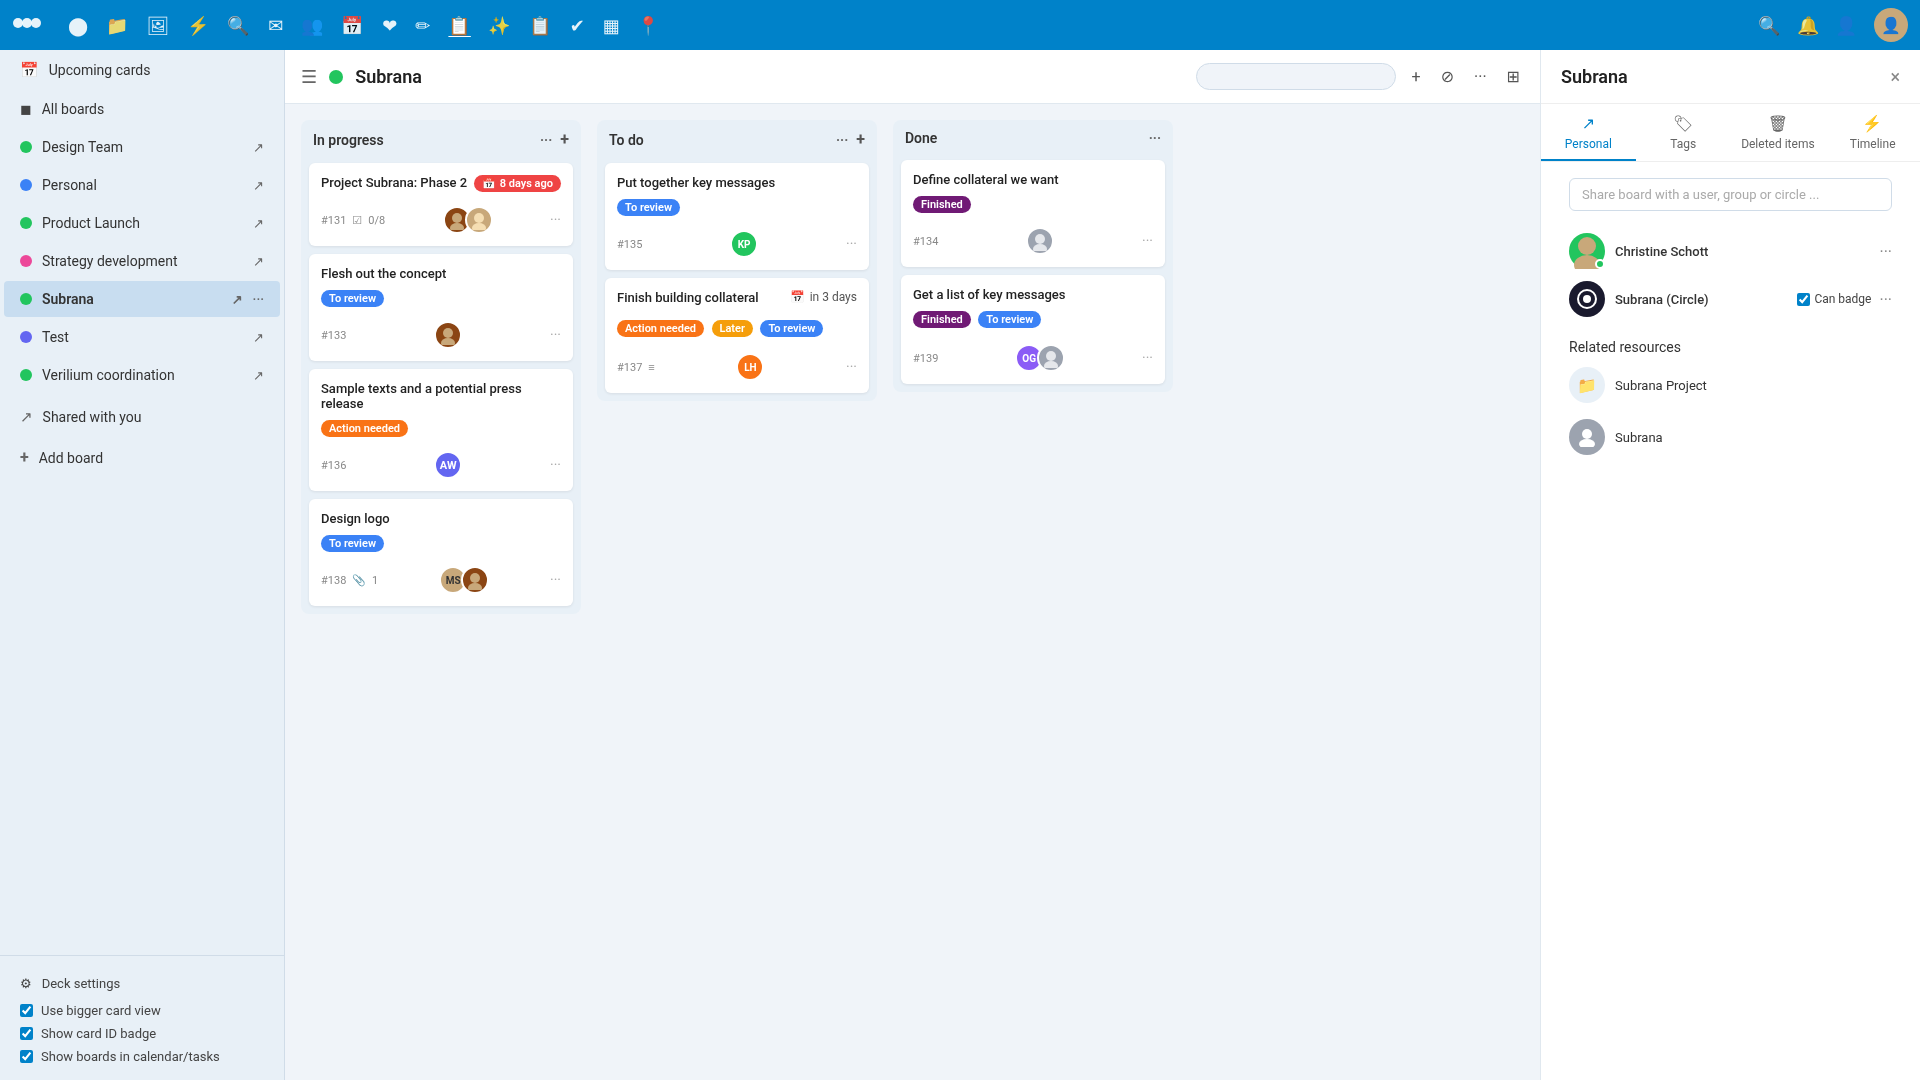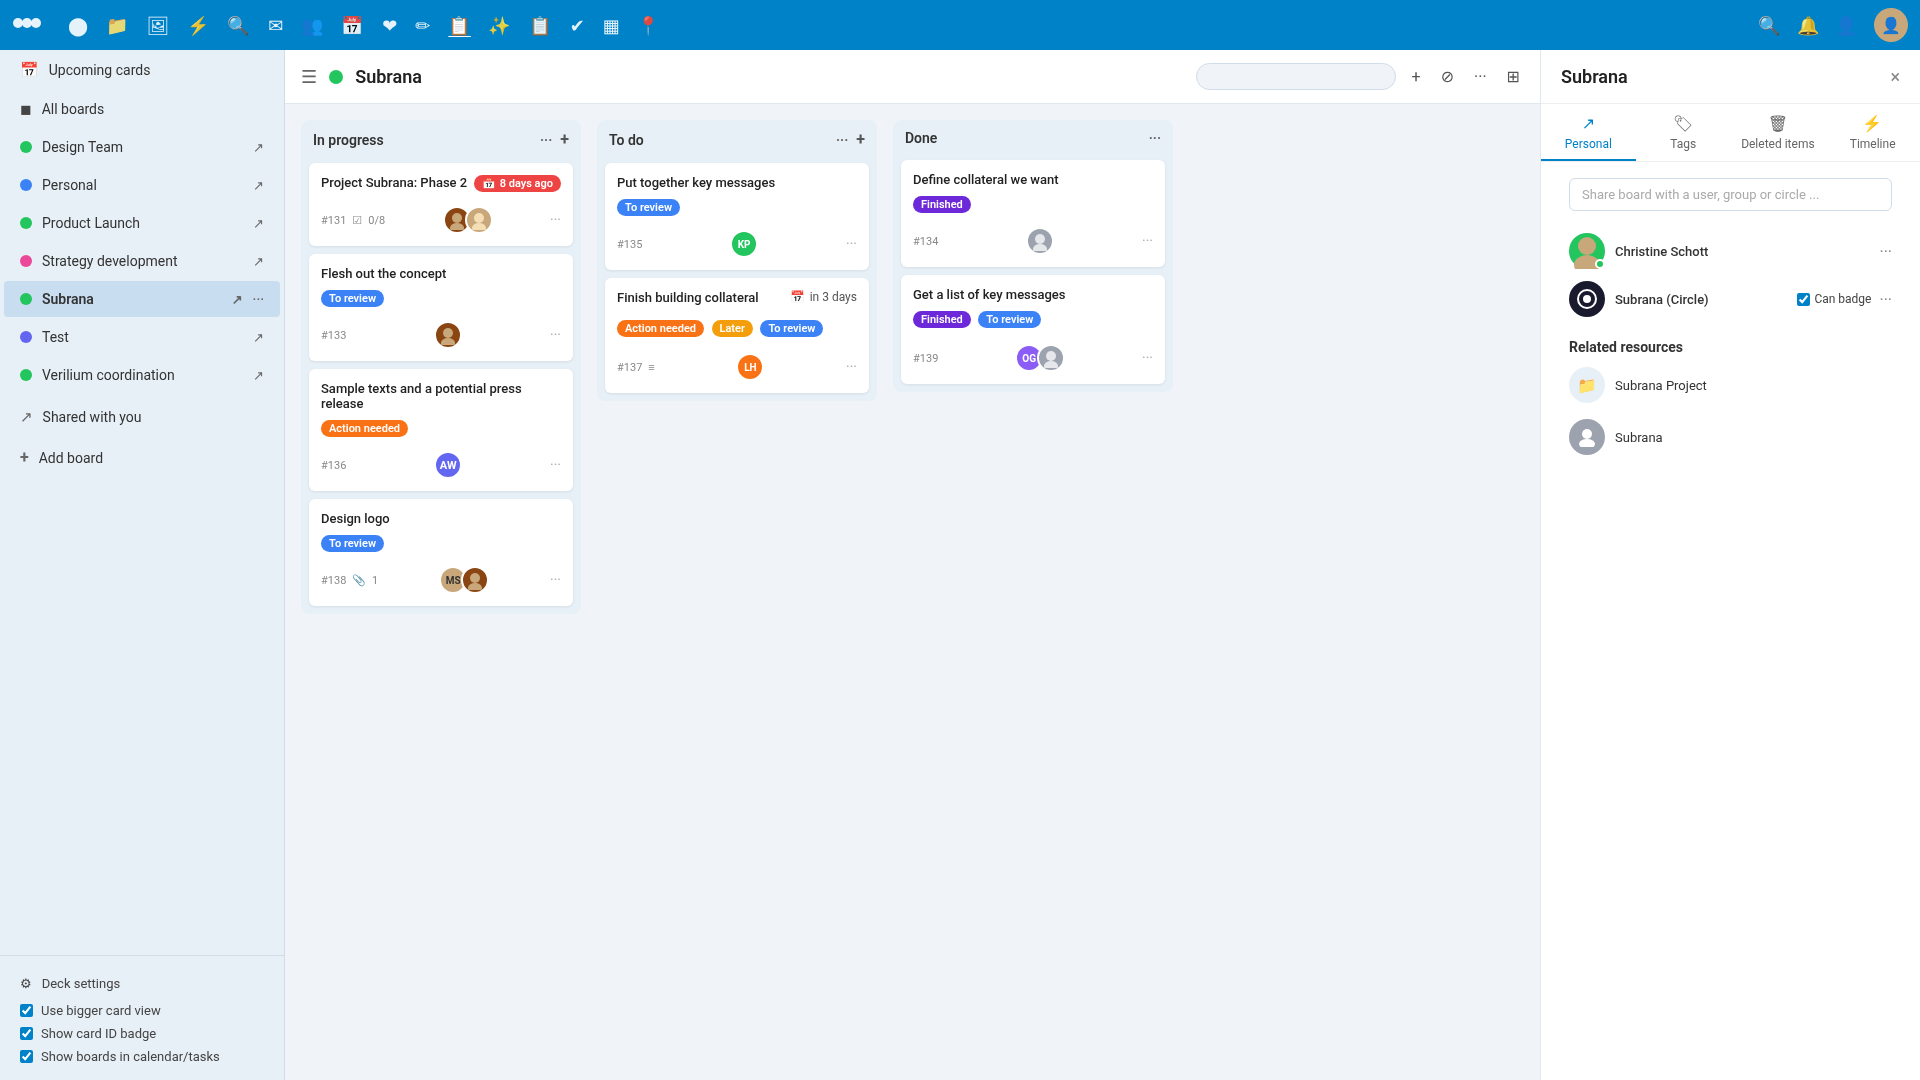--- a/index.html
+++ b/index.html
@@ -163,21 +163,21 @@
       display: inline-block;
       padding: 2px 8px;
       border-radius: 12px;
       font-size: 11px;
       font-weight: 600;
       margin-bottom: 8px;
       margin-right: 4px;
     }
     .badge-blue { background: #3b82f6; color: white; }
     .badge-orange { background: #f97316; color: white; }
-    .badge-green { background: #6d28d9; color: white; text-align: center; }
+    .badge-green { background: #701a75; color: white; text-align: center; }
     .badge-yellow { background: #f59e0b; color: white; }
     .card-footer {
       display: flex;
       align-items: center;
       gap: 6px;
       margin-top: 6px;
     }
     .card-num { font-size: 11px; color: #888; }
     .card-meta { display: flex; align-items: center; gap: 4px; font-size: 11px; color: #888; }
     .card-avatars { margin-left: auto; display: flex; align-items: center; }
@@ -262,21 +262,21 @@
     .share-user-dot {
       width: 10px; height: 10px; border-radius: 50%;
       position: absolute; bottom: 0; right: 0;
       border: 2px solid white;
     }
     .share-user-name { font-size: 13px; font-weight: 500; color: #333; }
     .share-user-actions { margin-left: auto; display: flex; align-items: center; gap: 8px; }
     .can-edit-checkbox { display: flex; align-items: center; gap: 4px; font-size: 12px; color: #444; }
     .can-edit-checkbox input { accent-color: #0082c9; }
     .related-resources { margin-top: 16px; }
-    .related-resources-title { font-size: 14px; font-weight: 700; color: #333; margin-bottom: 4px; }
+    .related-resources-title { font-size: 14px; font-weight: 400; color: #333; margin-bottom: 4px; }
     .related-resources-sub { font-size: 12px; color: #888; margin-bottom: 12px; }
     .resource-item {
       display: flex;
       align-items: center;
       gap: 10px;
       padding: 8px 0;
     }
     .resource-icon {
       width: 36px; height: 36px; border-radius: 50%;
       background: #e8f0f7; display: flex; align-items: center; justify-content: center;

